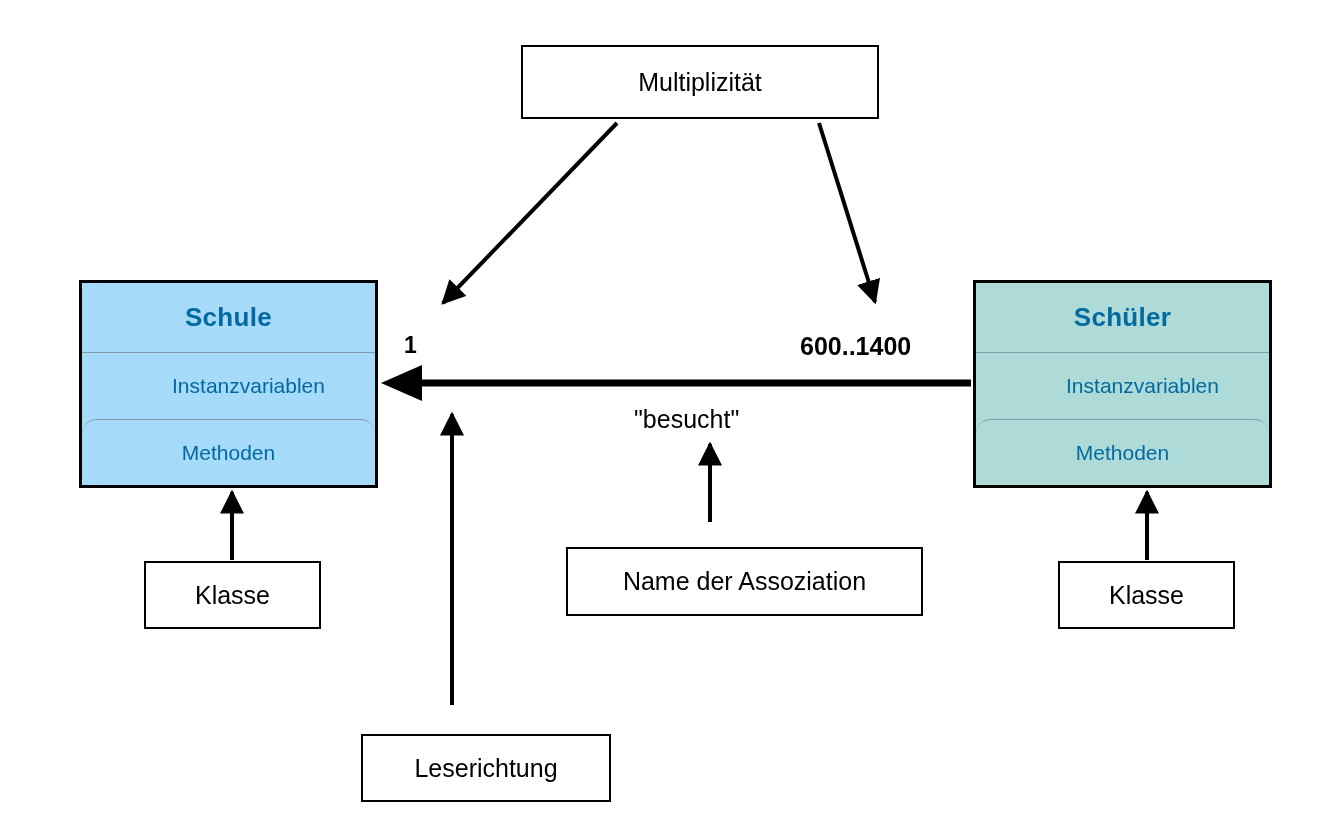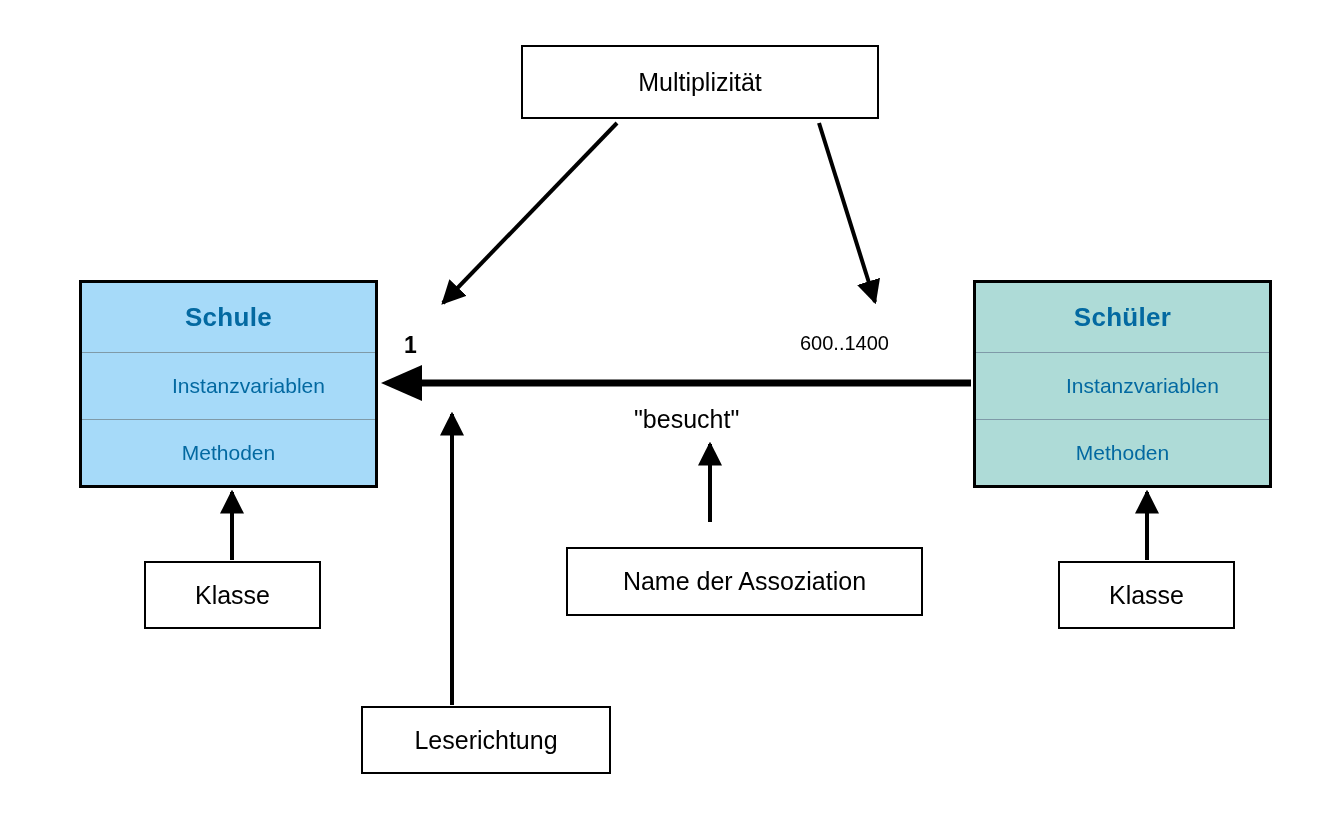--- a/index.html
+++ b/index.html
@@ -65,21 +65,21 @@
   }
   #class-schueler {
     left: 973px;
     top: 280px;
     width: 299px;
     height: 208px;
     background: #aedbd7;
   }
   .uml-class .compartment.name-row { height: 70px; }
   .uml-class .compartment.attr-row { height: 68px; padding-left: 40px; }
-  .uml-class .compartment.op-row   { height: 67px; }
+  .uml-class .compartment.op-row   { height: 67px; border-radius: 15px; }
 
   
   .callout {
     position: absolute;
     box-sizing: border-box;
     border: 2.5px solid #000000;
     background: #ffffff;
     display: flex;
     align-items: center;
     justify-content: center;
@@ -110,42 +110,42 @@
   }
   #callout-assoziationsname {
     left: 566px;
     top: 523px;
     width: 357px;
     height: 69px;
     margin-top: 24px;
   }
   #callout-leserichtung {
     left: 361px;
-    top: 706px;
+    top: 734px;
     width: 250px;
     height: 68px;
   }
 
   
   .edge-label {
     position: absolute;
     color: #000000;
     white-space: nowrap;
   }
   #label-mult-left {
     left: 404px;
     top: 332px;
     font-size: 23px;
     font-weight: bold;
   }
   #label-mult-right {
     left: 800px;
     top: 332px;
-    font-size: 20px;
-    font-weight: normal;
+    font-size: 25px;
+    font-weight: bold;
   }
   #label-assoc-name {
     left: 634px;
     top: 405px;
     font-size: 25px;
     font-weight: normal;
   }
 </style>
 </head>
 <body>

